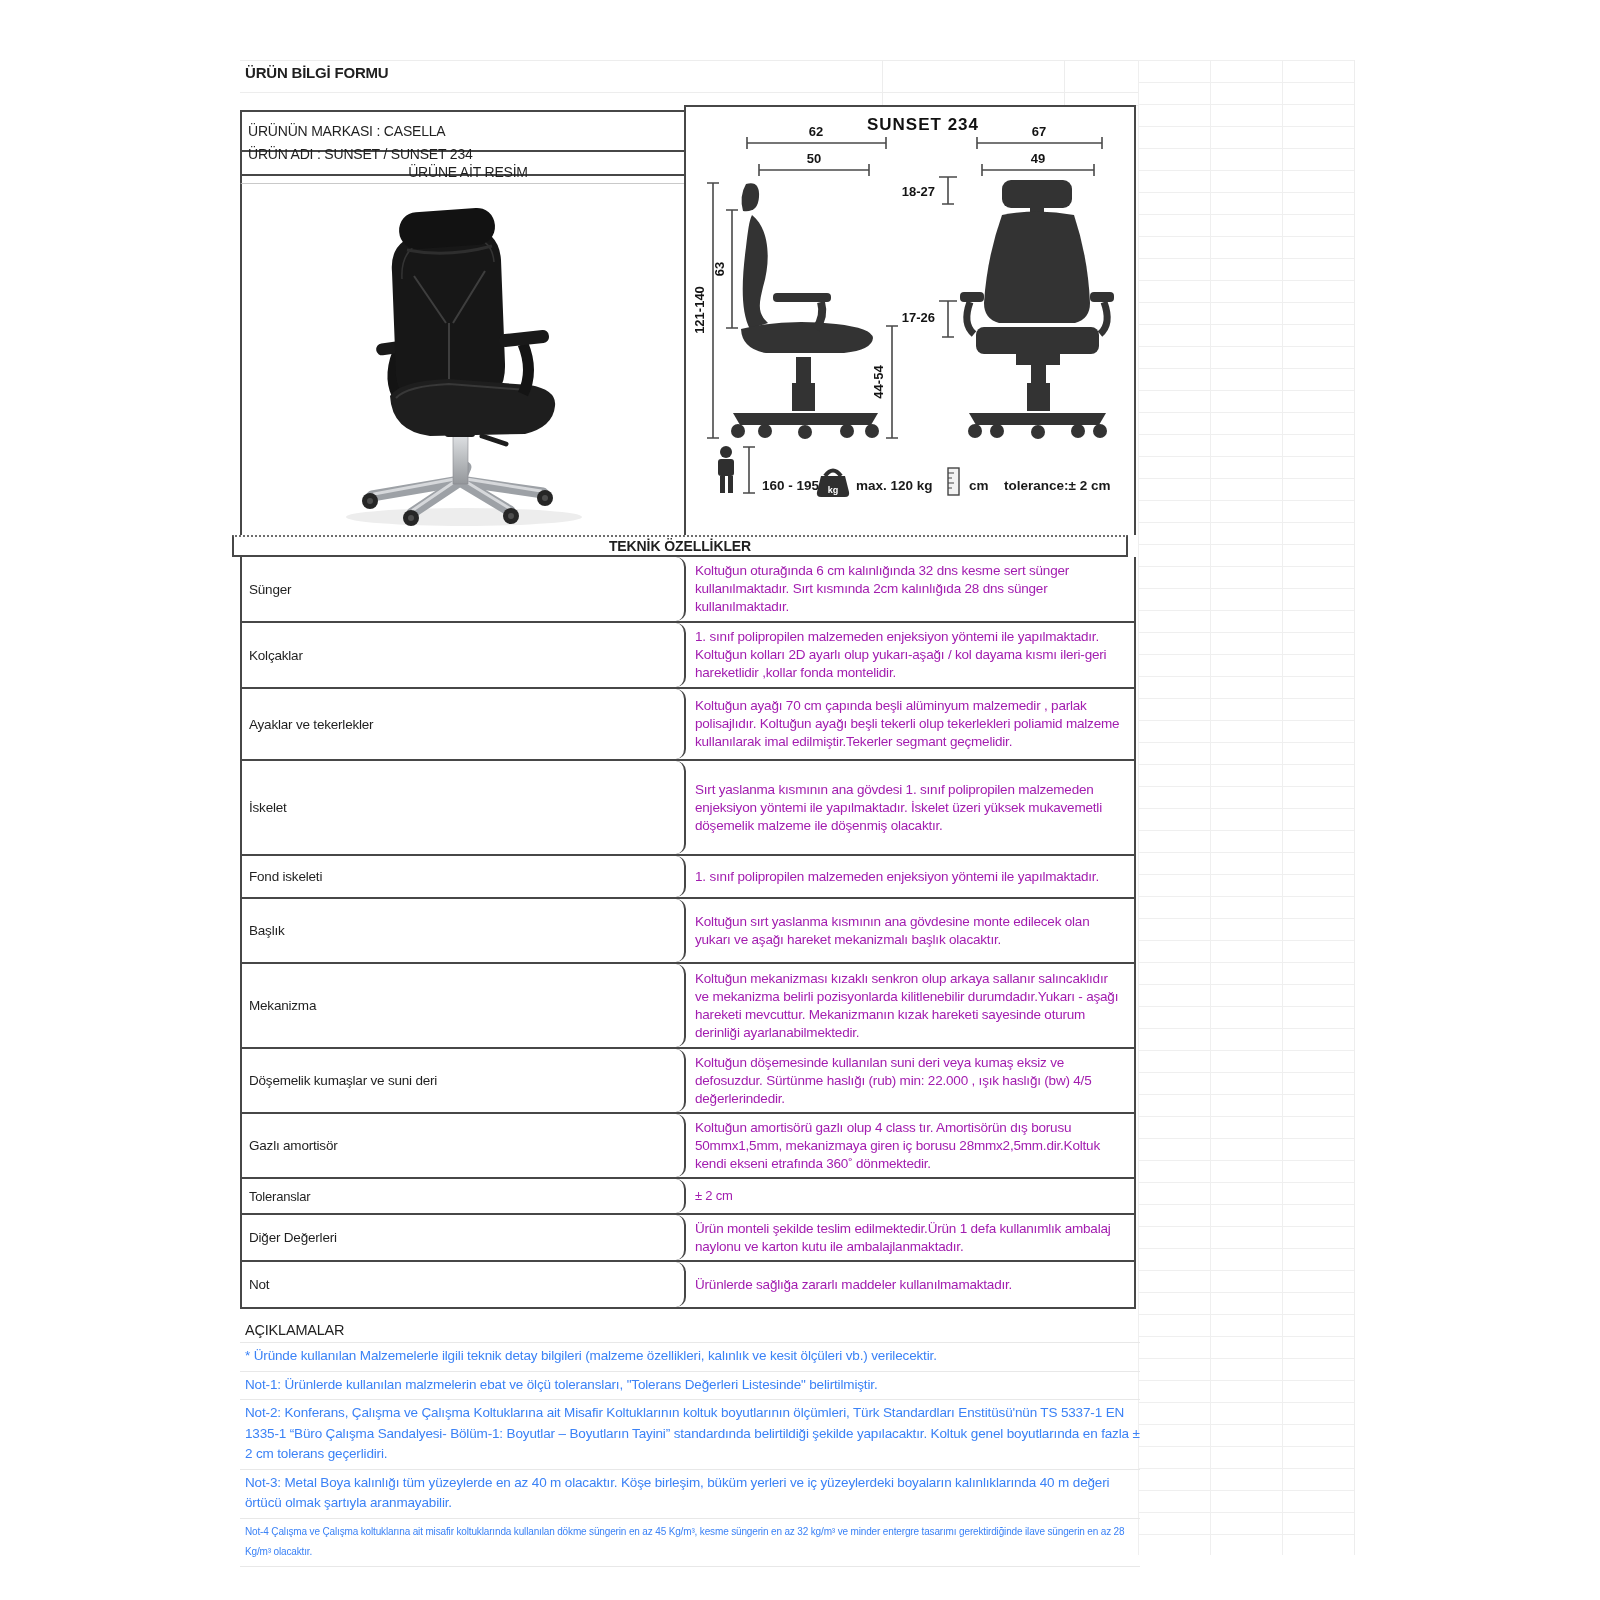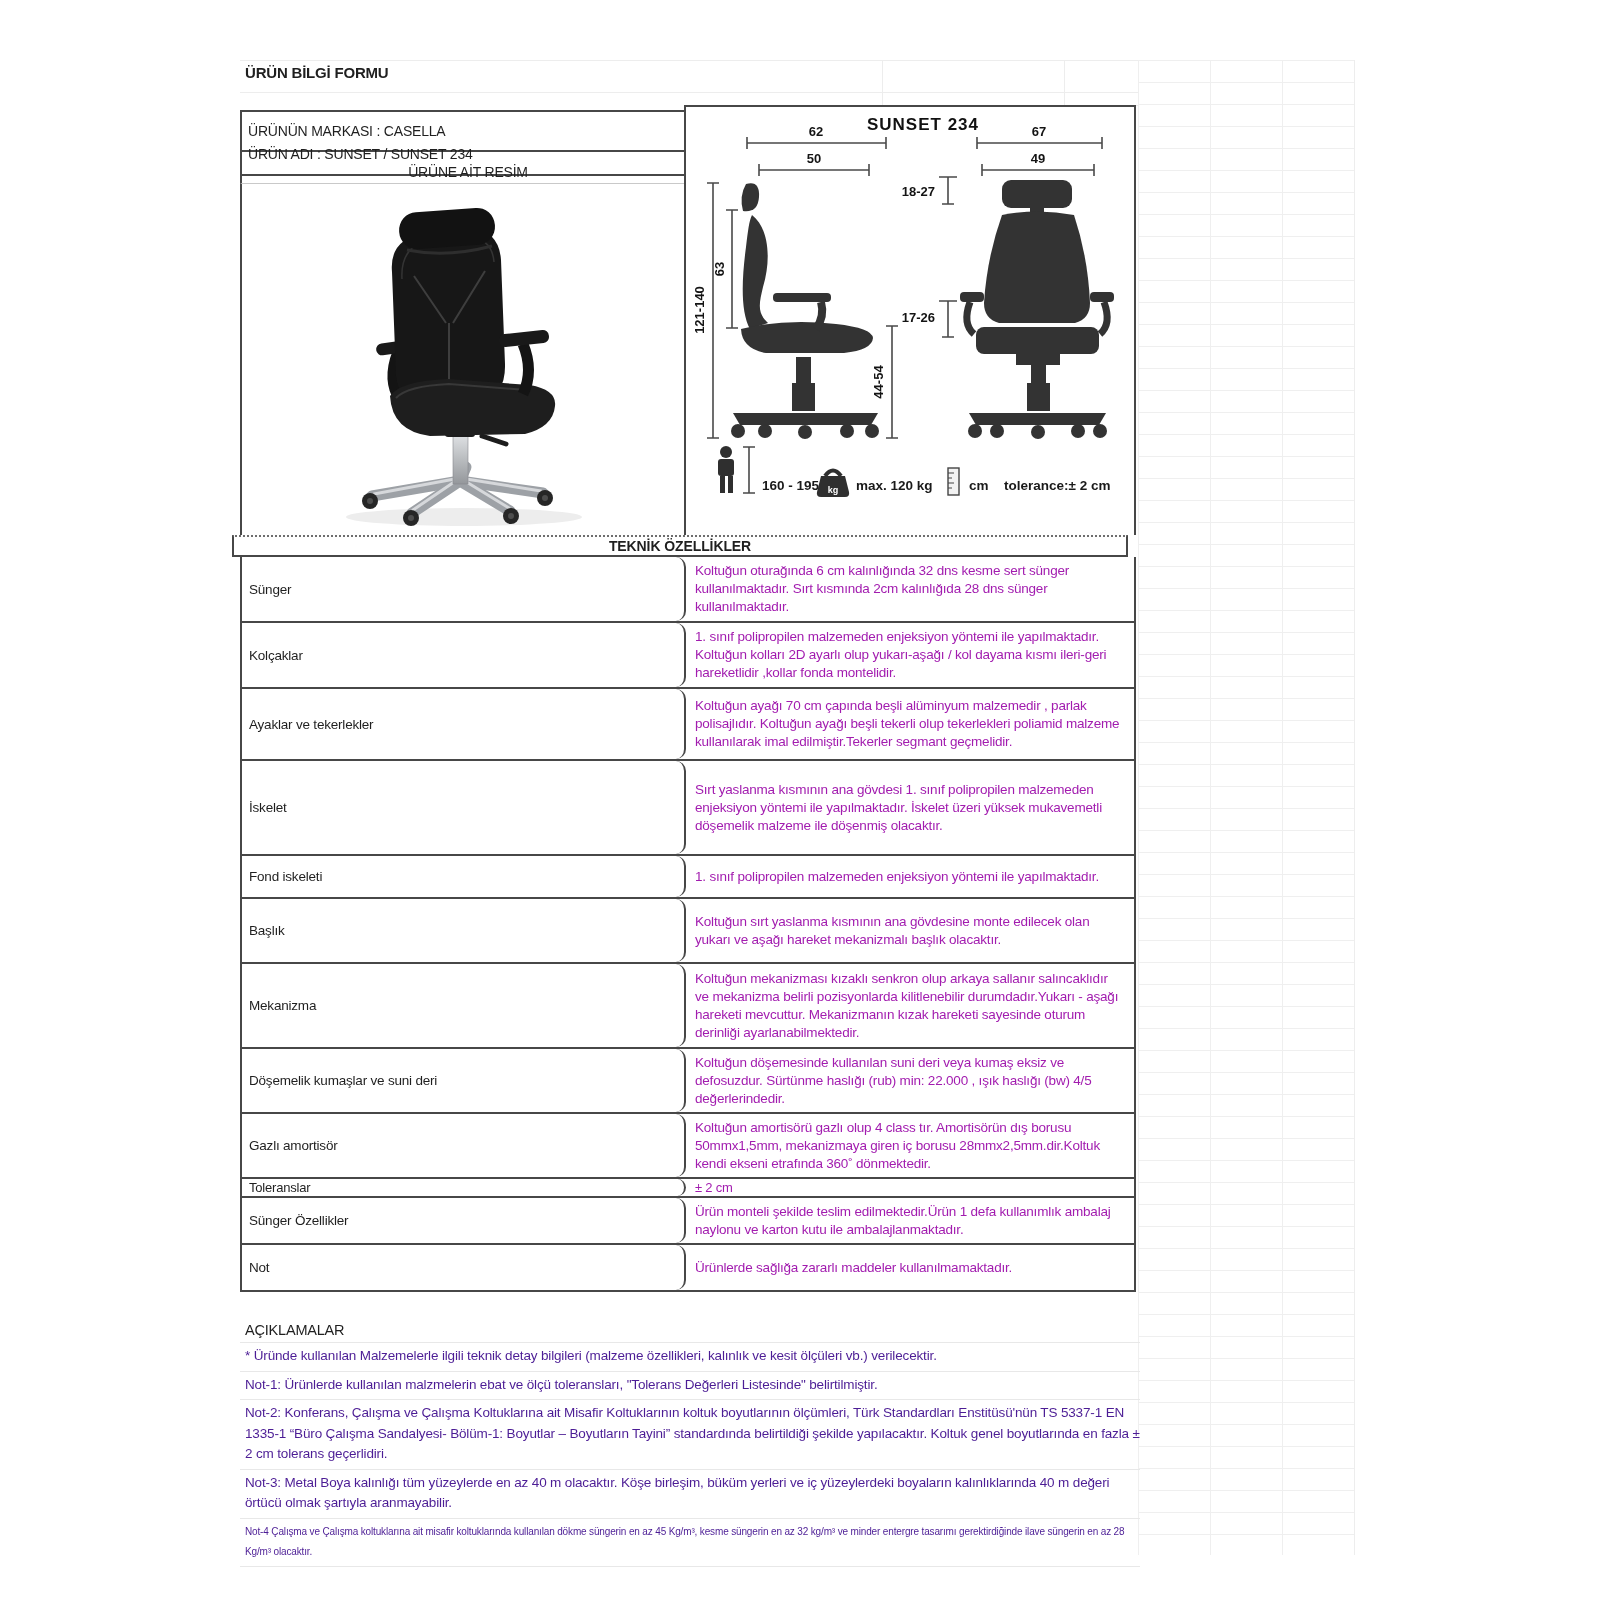--- a/index.html
+++ b/index.html
@@ -26,26 +26,26 @@
     border-left:2px solid #474747;border-right:2px solid #474747;border-top:2px dotted #6e6e6e;border-bottom:2px solid #474747;
     display:flex;align-items:center;justify-content:center;font-weight:bold;font-size:14px;letter-spacing:-0.1px;}
   #spec-table{position:absolute;left:240px;top:557px;width:896px;box-sizing:border-box;}
   .trow{display:flex;box-sizing:border-box;border-left:2px solid #474747;border-right:2px solid #474747;
     border-bottom:2px solid #474747;width:896px;}
   .tlabel{width:444px;box-sizing:border-box;border-right:2px solid #474747;display:flex;align-items:center;
     padding-left:7px;font-size:13.5px;letter-spacing:-0.2px;border-radius:10px;}
   .tvalue{flex:1;box-sizing:border-box;display:flex;align-items:center;padding:3px 10px 3px 9px;
     font-size:13.5px;line-height:18px;letter-spacing:-0.2px;color:#a21caf;}
   .h66{height:66px}.h72{height:72px}.h95{height:95px}.h43{height:43px}.h65{height:65px}
-  .h85{height:85px}.h19{height:19px}.h47{height:47px}
+  .h85{height:85px}.h19{height:36px}.h47{height:47px}
   .h19 .tvalue,.h19 .tlabel{font-size:13px;padding-top:0;padding-bottom:0;}
   #notes{position:absolute;left:240px;top:1316px;width:900px;}
   #notes-heading{font-weight:normal;font-size:14.5px;padding:6px 0 4px 5px;border-bottom:1px solid #e8e8e8;letter-spacing:-0.2px;}
   .note-item{font-size:13.5px;line-height:20.5px;letter-spacing:-0.15px;padding:3px 0 4px 5px;
-    border-bottom:1px solid #e8e8e8;color:#4c1d95;}
+    border-bottom:1px solid #e8e8e8;color:#3b82f6;}
   .note-item.small{font-size:10px;line-height:20px;}
   svg text{font-family:"Liberation Sans","DejaVu Sans",sans-serif;}
   .dim-label{font-size:13px;font-weight:bold;fill:#141414;}
   .icon-label{font-size:13.5px;font-weight:bold;fill:#1a1a1a;}
 </style>
 </head>
 <body>
 
 <div id="sheet">
 
@@ -243,21 +243,21 @@
     </div>
     <div class="trow h65">
       <div class="tlabel">Gazlı amortisör</div>
       <div class="tvalue">Koltuğun amortisörü gazlı olup 4 class tır. Amortisörün dış borusu 50mmx1,5mm, mekanizmaya giren iç borusu 28mmx2,5mm.dir.Koltuk kendi ekseni etrafında 360˚ dönmektedir.</div>
     </div>
     <div class="trow h19">
       <div class="tlabel">Toleranslar</div>
       <div class="tvalue">± 2 cm</div>
     </div>
     <div class="trow h47">
-      <div class="tlabel">Sünger Özellikler</div>
+      <div class="tlabel">Diğer Değerleri</div>
       <div class="tvalue">Ürün monteli şekilde teslim edilmektedir.Ürün 1 defa kullanımlık ambalaj naylonu ve karton kutu ile ambalajlanmaktadır.</div>
     </div>
     <div class="trow h47">
       <div class="tlabel">Not</div>
       <div class="tvalue">Ürünlerde sağlığa zararlı maddeler kullanılmamaktadır.</div>
     </div>
   </div>
 
   <div id="notes">
     <div id="notes-heading">AÇIKLAMALAR</div>

